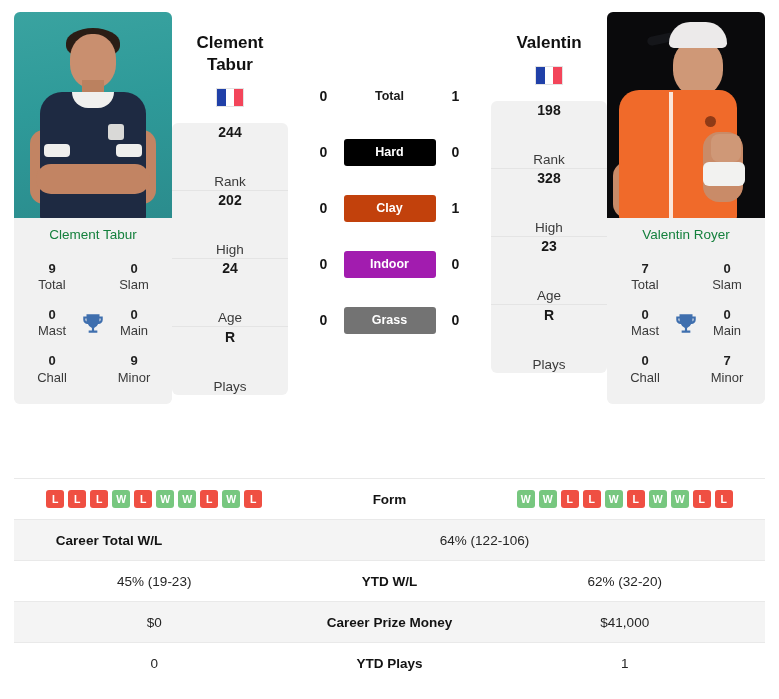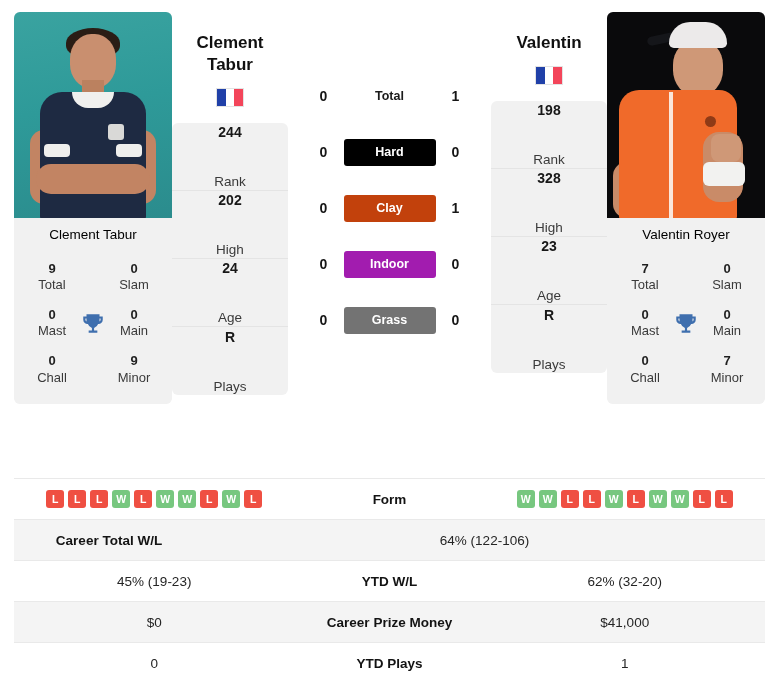--- a/index.html
+++ b/index.html
@@ -114,21 +114,21 @@
   .photo-right .logo {
     position: absolute; left: 98px; top: 104px; width: 11px; height: 11px;
     background:#8f3a16; border-radius: 50%;
   }
 
   .name-strip {
     background: #f1f1f1;
     text-align: center;
     font-size: 13.5px;
     padding: 9px 16px 8px;
-    color: #000000;
+    color: #15803d;
   }
   .titles-card {
     background: #f1f1f1;
     border-radius: 0 0 6px 6px;
     padding: 4px 8px 12px;
   }
   .titles-row {
     display: flex;
     align-items: center;
     justify-content: space-between;

